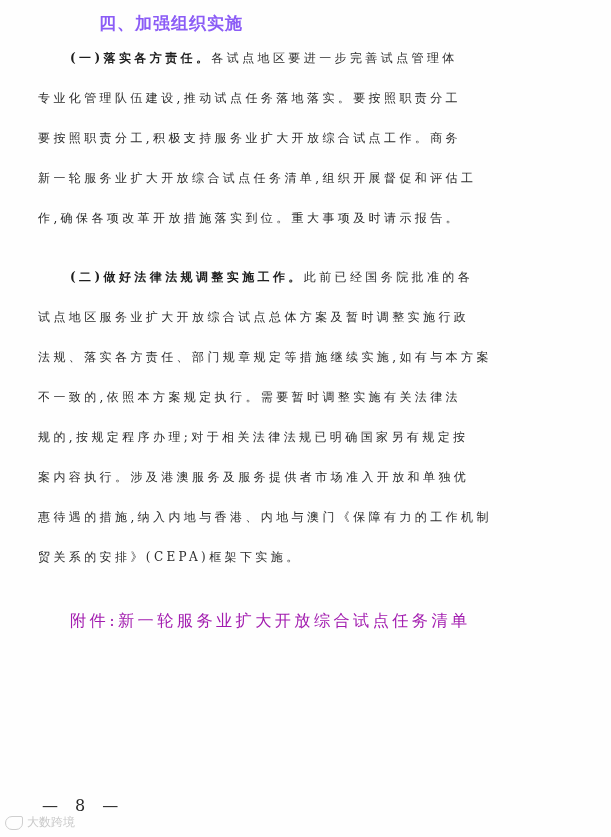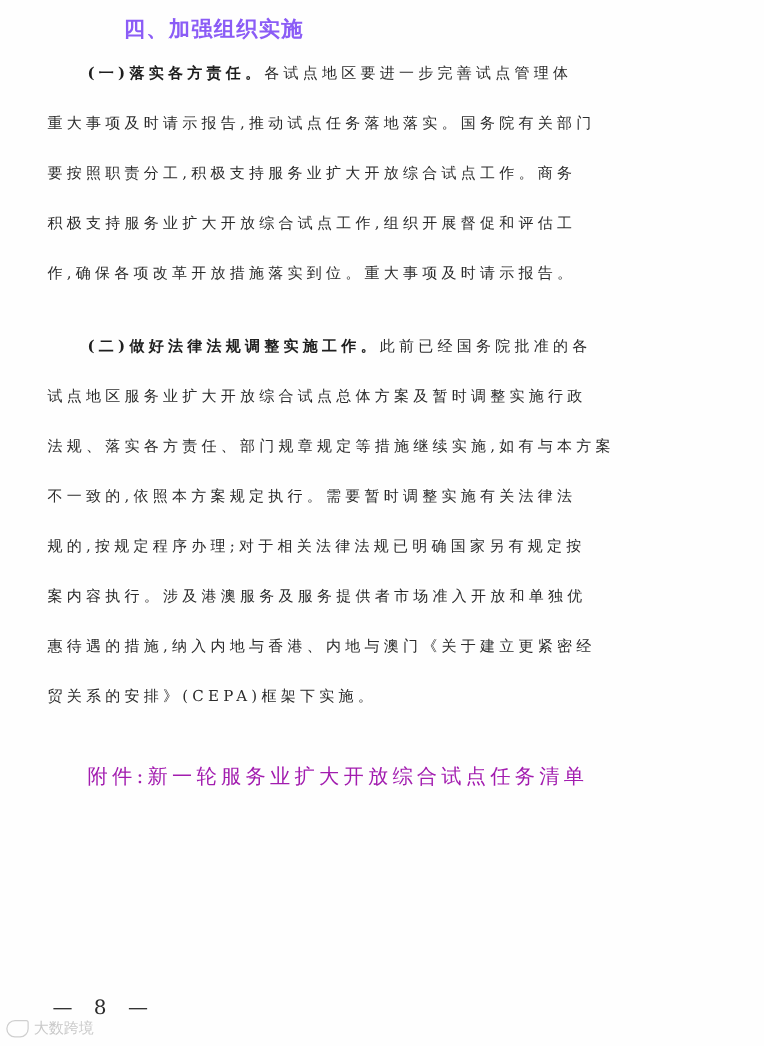--- a/index.html
+++ b/index.html
@@ -94,34 +94,34 @@
   </style>
 </head>
 <body>
 
 <div class="page">
 
   <div class="heading">四、加强组织实施</div>
 
   <div class="para" style="top: 38px;">
     <span class="line indent"><span class="lead">(一)落实各方责任。</span><span>各试点地区要进一步完善试点管理体</span></span>
-    <span class="line">重大事项及时请示报告,推动试点任务落地落实。国务院有关部门</span>
+    <span class="line">专业化管理队伍建设,推动试点任务落地落实。要按照职责分工</span>
     <span class="line">要按照职责分工,积极支持服务业扩大开放综合试点工作。商务</span>
-    <span class="line">积极支持服务业扩大开放综合试点工作,组织开展督促和评估工</span>
+    <span class="line">新一轮服务业扩大开放综合试点任务清单,组织开展督促和评估工</span>
     <span class="line">作,确保各项改革开放措施落实到位。重大事项及时请示报告。</span>
   </div>
 
   <div class="para" style="top: 257px;">
     <span class="line indent"><span class="lead">(二)做好法律法规调整实施工作。</span><span>此前已经国务院批准的各</span></span>
     <span class="line">试点地区服务业扩大开放综合试点总体方案及暂时调整实施行政</span>
     <span class="line">法规、落实各方责任、部门规章规定等措施继续实施,如有与本方案</span>
     <span class="line">不一致的,依照本方案规定执行。需要暂时调整实施有关法律法</span>
     <span class="line">规的,按规定程序办理;对于相关法律法规已明确国家另有规定按</span>
     <span class="line">案内容执行。涉及港澳服务及服务提供者市场准入开放和单独优</span>
-    <span class="line">惠待遇的措施,纳入内地与香港、内地与澳门《关于建立更紧密经</span>
+    <span class="line">惠待遇的措施,纳入内地与香港、内地与澳门《保障有力的工作机制</span>
     <span class="line">贸关系的安排》(CEPA)框架下实施。</span>
   </div>
 
   <div class="attachment">附件:新一轮服务业扩大开放综合试点任务清单</div>
 
   <div class="page-number">— 8 —</div>
 
   <div class="watermark">
     <span class="logo"></span>
     <span>大数跨境</span>

